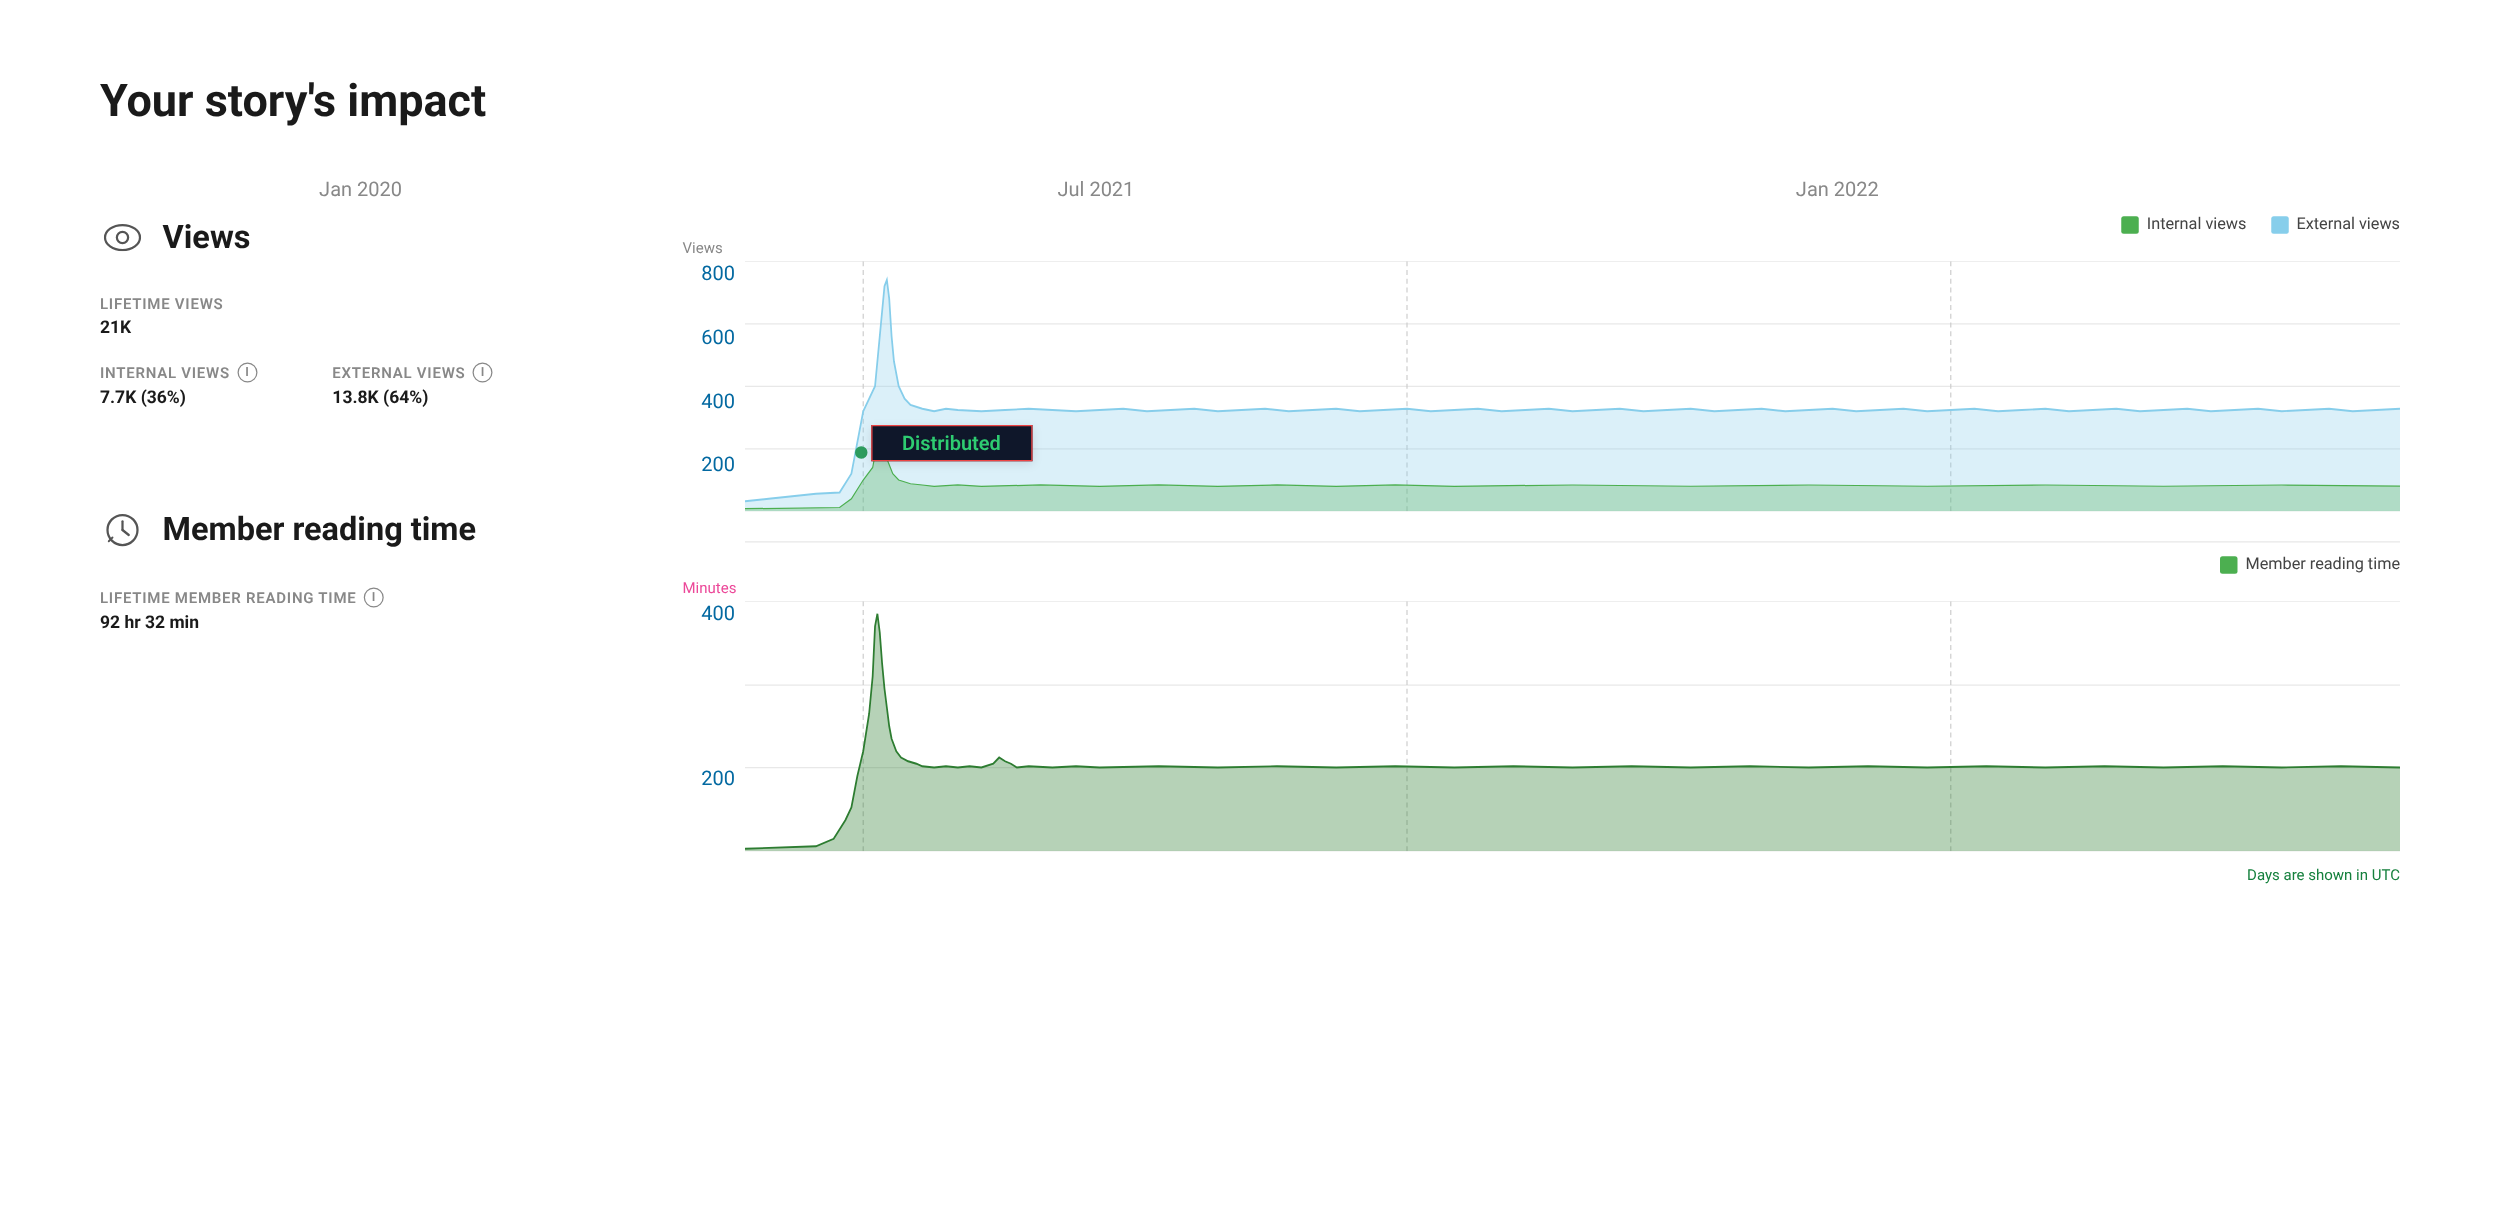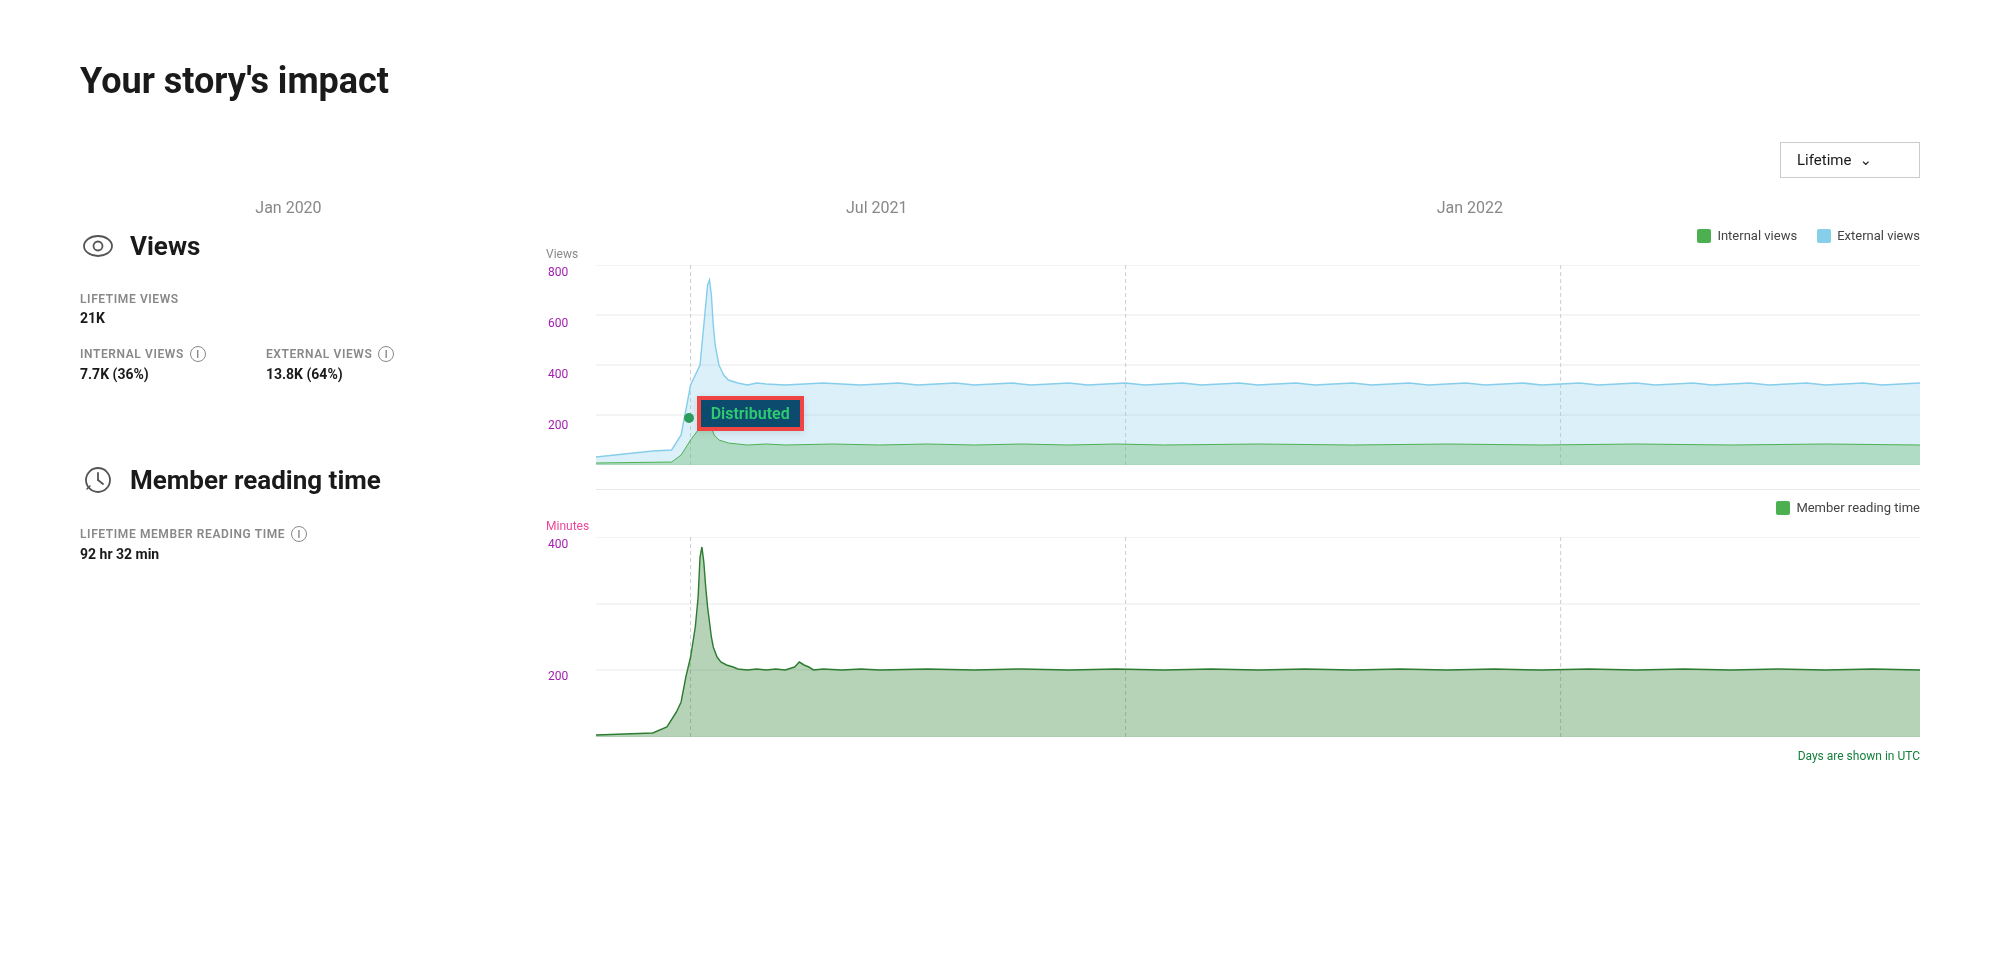--- a/index.html
+++ b/index.html
@@ -195,31 +195,31 @@
       position: absolute;
       left: -48px;
       top: 0;
       height: 100%;
       display: flex;
       flex-direction: column;
       justify-content: space-between;
     }
 
     .y-label {
-      font-size: 12px;
-      color: #a21caf;
-      text-align: left;
+      font-size: 16px;
+      color: #0369a1;
+      text-align: right;
       width: 40px;
     }
 
     .tooltip-box {
       position: absolute;
-      background: #0c4a6e;
-      border: 4px solid #ef4444;
-      padding: 4px 10px;
+      background: #0f172a;
+      border: 1px solid #ef4444;
+      padding: 4px 24px;
       font-size: 16px;
       font-weight: 600;
       color: #2ecc71;
       white-space: nowrap;
       box-shadow: 0 2px 8px rgba(0,0,0,0.1);
       pointer-events: none;
     }
 
     .tooltip-dot {
       position: absolute;
@@ -249,26 +249,20 @@
       height: 30px;
       margin-left: 50px;
     }
   </style>
 </head>
 <body>
 
 <div class="page-container">
   <h1 class="page-title">Your story's impact</h1>
 
-  <div class="time-filter-row">
-    <div class="time-filter-select">
-      <span>Lifetime</span>
-      <span>⌄</span>
-    </div>
-  </div>
 
   <div class="x-axis-top">
     <span class="x-label" style="left: 7%">Jan 2020</span>
     <span class="x-label" style="left: 40%">Jul 2021</span>
     <span class="x-label" style="left: 73%">Jan 2022</span>
   </div>
 
   <div class="content-area">
 
     <div class="stats-panel">

